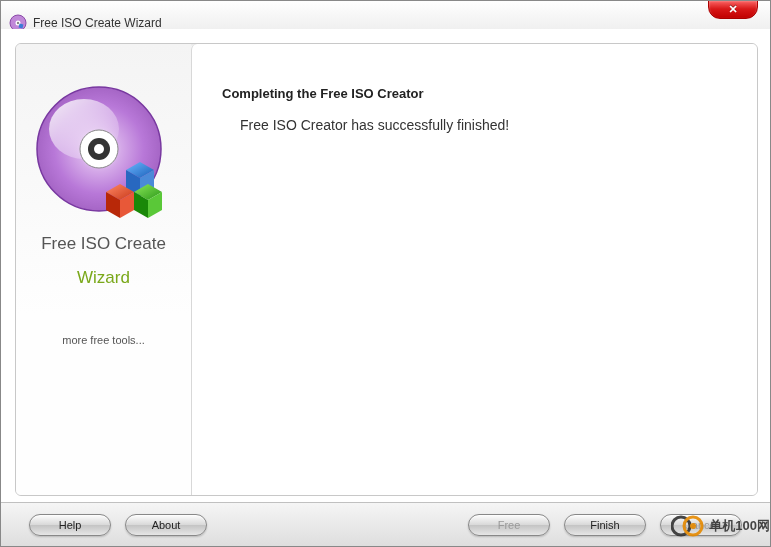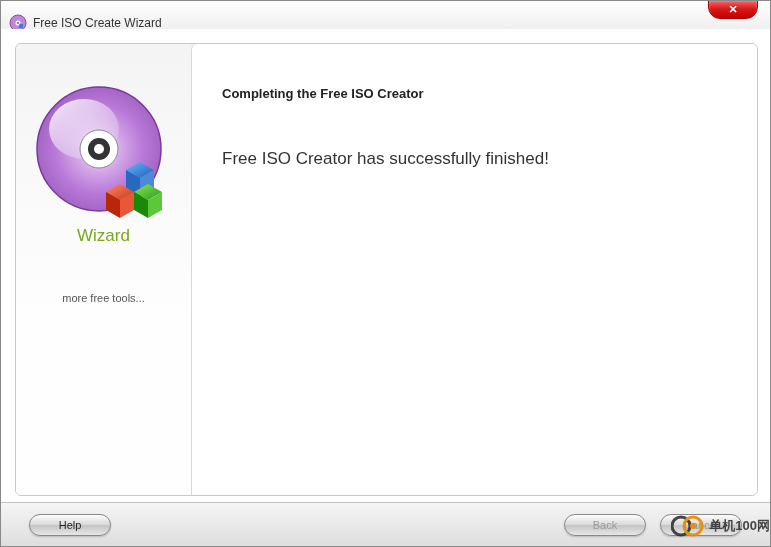--- a/index.html
+++ b/index.html
@@ -85,44 +85,45 @@
     .app-name-line1 {
       font-size: 17px;
       color: #555;
       margin-top: 10px;
       font-weight: 400;
     }
     .app-name-line2 {
       font-size: 17px;
       color: #7aa81a;
       font-weight: 400;
-      margin-top: 2px;
+      margin-top: 14px;
     }
     .more-tools {
       margin-top: 46px;
       font-size: 11px;
       color: #555;
       cursor: pointer;
     }
     .main-panel {
       flex: 1;
       background: #fff;
       border-left: 1px solid #d8d8d8;
       border-top-left-radius: 6px;
       padding: 42px 30px;
     }
     .main-heading {
       font-size: 13px;
       font-weight: bold;
       color: #222;
-      margin-bottom: 48px;
+      margin-bottom: 16px;
     }
     .main-message {
-      font-size: 17px;
+      font-size: 14px;
       color: #333;
+      margin-left: 18px;
     }
     .footer {
       position: absolute;
       bottom: 0;
       left: 0;
       right: 0;
       height: 44px;
       background: linear-gradient(to bottom, #f5f5f5, #dedede);
       border-top: 1px solid #c0c0c0;
       display: flex;
@@ -229,34 +230,37 @@
             <path d="M28,8 L28,26 L14,34 L14,16 Z" fill="#e85838"></path>
           </g>
 
           <g transform="translate(100,100)">
             <path d="M0,8 L14,0 L28,8 L14,16 Z" fill="url(#cube-green)"></path>
             <path d="M0,8 L0,26 L14,34 L14,16 Z" fill="#1a8808"></path>
             <path d="M28,8 L28,26 L14,34 L14,16 Z" fill="#5ac838"></path>
           </g>
         </svg>
       </div>
+      <div class="app-name-line1">Free ISO Create</div>
       <div class="app-name-line2">Wizard</div>
       <a class="more-tools">more free tools...</a>
     </div>
     <div class="main-panel">
       <div class="main-heading">Completing the Free ISO Creator</div>
       <div class="main-message">Free ISO Creator has successfully finished!</div>
     </div>
   </div>
 </div>
 
 <div class="footer">
   <button class="btn">Help</button>
+  <button class="btn">About</button>
   <div class="footer-spacer"></div>
-  <button class="btn disabled">Back</button>
+  <button class="btn disabled">Free</button>
+  <button class="btn">Finish</button>
   <button class="btn disabled">Cancel</button>
 </div>
 
 <div class="watermark">
   <svg width="34" height="28" viewBox="0 0 34 28">
     <circle cx="10" cy="14" r="9" fill="none" stroke="#333" stroke-width="3"></circle>
     <circle cx="22" cy="14" r="9" fill="none" stroke="#e68a00" stroke-width="3"></circle>
     <circle cx="22" cy="14" r="3" fill="#e68a00"></circle>
   </svg>
   <span class="watermark-text">单机100网</span>

